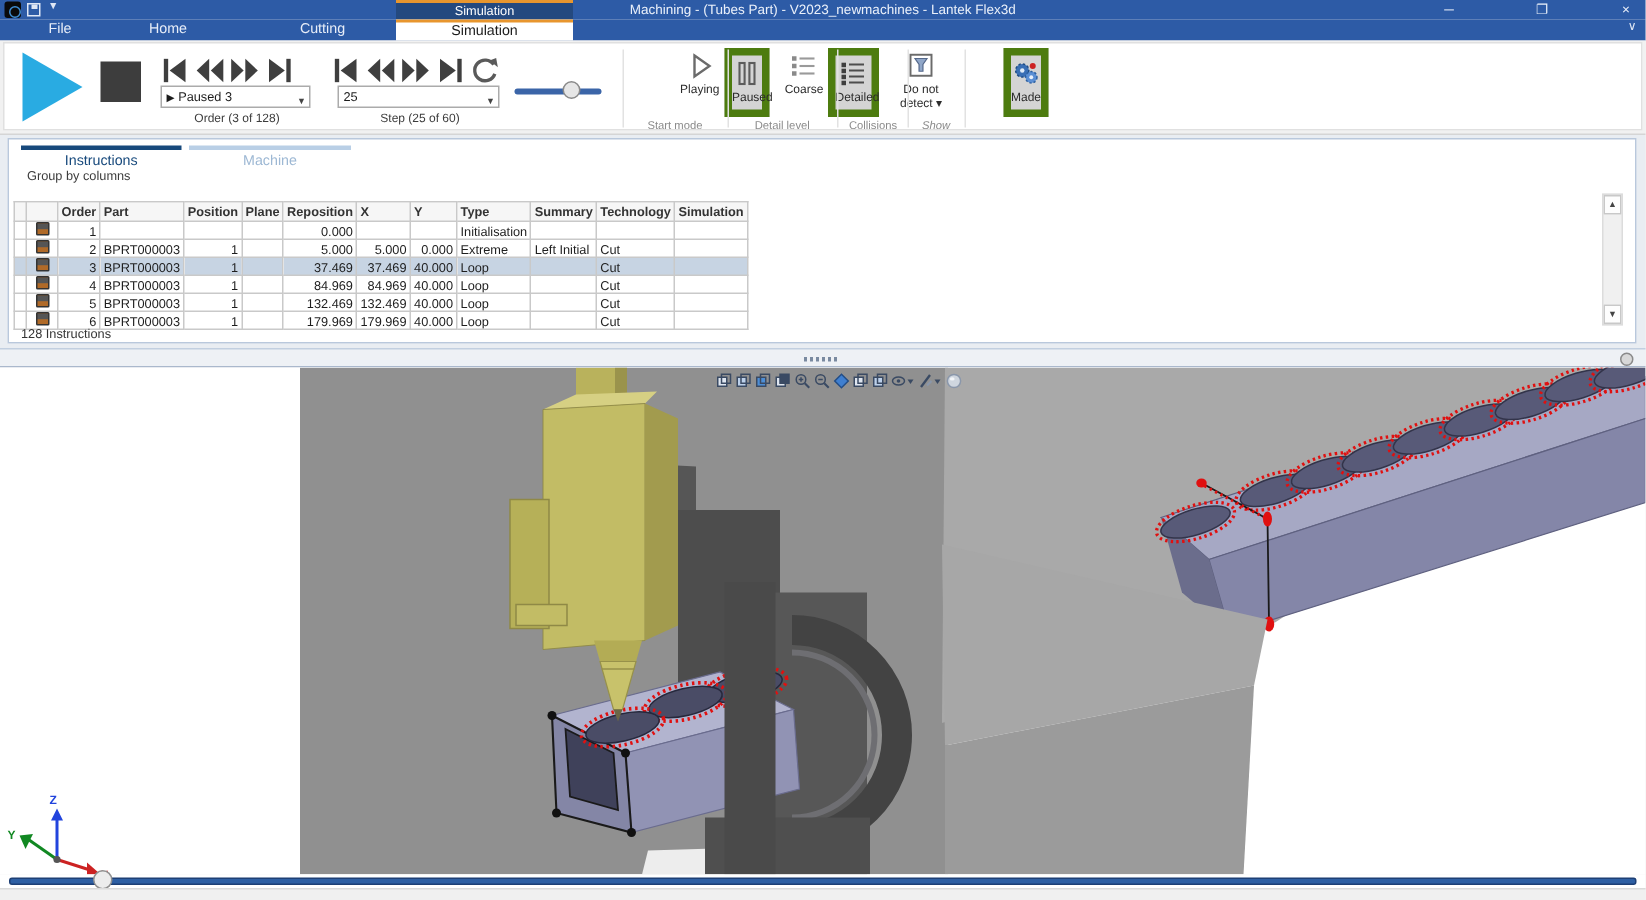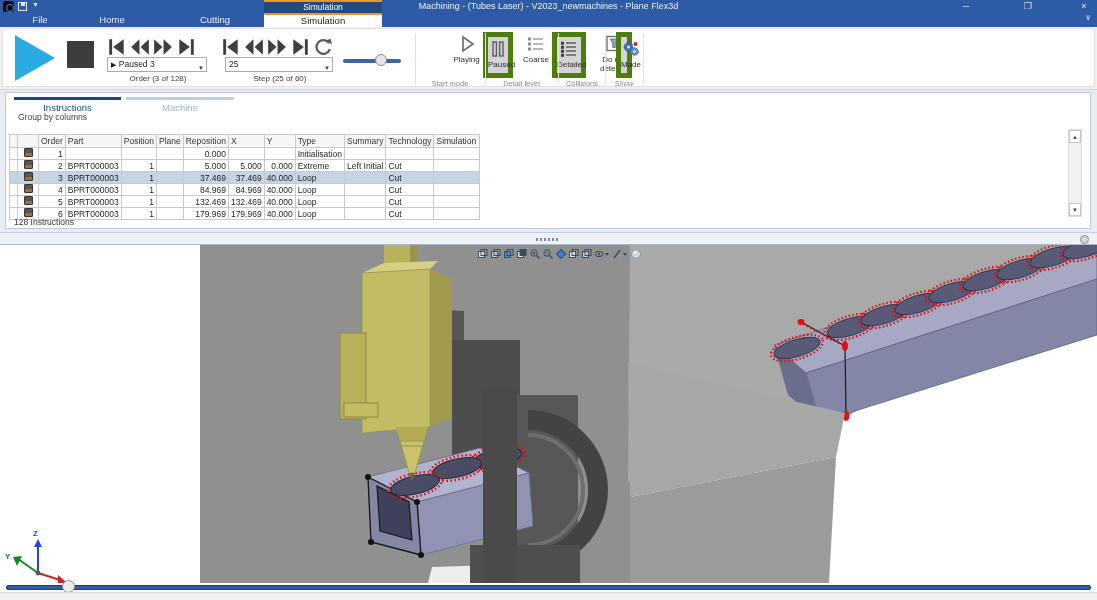--- a/index.html
+++ b/index.html
@@ -47,21 +47,21 @@
   .group-caption{position:absolute; top:50px; font-size:7.5px; color:#8a8a8a; text-align:center;}
   
   #panel-area{position:absolute; left:0; top:90px; width:1097px; height:142px; background:#e9edf2;}
   #panel{position:absolute; left:5px; top:2px; width:1086px; height:137px; background:#fff; border:1px solid #b9c8dc;}
   .ptab-bar{position:absolute; top:4px; height:3px;}
   .ptab-lbl{position:absolute; top:9px; font-size:9.5px; text-align:center;}
   #groupby{position:absolute; left:12px; top:19px; font-size:8.5px; color:#3c3c3c;}
   #tablewrap{position:absolute; left:3px; top:41px;}
   table{border-collapse:collapse; table-layout:fixed;}
   th,td{border:1px solid #c9c9c9; font-size:8.5px; height:12px; padding:0 2px; overflow:hidden; white-space:nowrap; color:#1e1e1e;}
-  th{background:#f6f6f6; font-weight:normal; text-align:left; height:13px; color:#333;}
+  th{background:#f6f6f6; font-weight:bold; text-align:left; height:13px; color:#333;}
   tr.selected td{background:var(--selection);}
   .row-icon{display:inline-block; width:9px; height:9px; background:linear-gradient(#555 0 55%, #b06a28 55% 100%); border:1px solid #333; border-radius:1px;}
   #table-footer{position:absolute; left:8px; top:124px; font-size:8.5px; color:#333;}
   
   #tbl-scroll{position:absolute; right:8px; top:36px; width:14px; height:88px; background:#f0f0f0; border:1px solid #dcdcdc;}
   .sbtn{position:absolute; left:0; width:12px; height:13px; background:#fdfdfd; border:1px solid #c8c8c8; font-size:6px; color:#444; text-align:center; line-height:12px;}
   
   #splitter{position:absolute; left:0; top:232px; width:1097px; height:13px; background:#eef1f5; border-top:1px solid #c2cfe0; border-bottom:1px solid #aab8cc;}
   #splitter .grip{position:absolute; left:536px; top:5px; width:22px; height:3px;
     background:repeating-linear-gradient(90deg,#7a8aa0 0 2px,transparent 2px 4px);}
@@ -76,21 +76,21 @@
   #timeline .thumb{position:absolute; left:62px; top:-3px; width:13px; height:13px; background:#ececec; border:1px solid #909090; border-radius:50%;}
   #statusbar{position:absolute; left:0; top:592px; width:1097px; height:8px; background:#f0f0f0; border-top:1px solid #dadada;}
 </style>
 </head>
 <body>
 
 <div id="titlebar">
   <div id="app-logo"></div>
   <div id="qat-save"></div>
   <div id="qat-caret">▼</div>
-  <div id="title-text">Machining -  (Tubes Laser) - V2023_newmachines - Plane Flex3d</div>
+  <div id="title-text">Machining -  (Tubes Part) - V2023_newmachines - Lantek Flex3d</div>
   <div id="ctx-tab">Simulation</div>
   <div class="winbtn" style="left:953px;">─</div>
   <div class="winbtn" style="left:1015px;">❐</div>
   <div class="winbtn" style="left:1071px;">×</div>
 </div>
 
 <div id="menurow">
   <div class="menu-item" style="left:22px; width:36px;">File</div>
   <div class="menu-item" style="left:92px; width:40px;">Home</div>
   <div class="menu-item" style="left:180px; width:70px;">Cutting</div>
@@ -218,21 +218,21 @@
       <svg width="20" height="20" viewBox="0 0 20 20">
         <rect x="3" y="2.5" width="14" height="14" fill="none" stroke="#6b6b6b" stroke-width="1.3"></rect>
         <polygon points="6,5 14,5 11.3,9 11.3,13.5 8.7,13.5 8.7,9" fill="#8fa6c8" stroke="#55688a" stroke-width="0.8"></polygon>
       </svg>
       <div class="lbl"><span>Do not</span><br>
         <span>detect</span> <span>▾</span></div>
     </div>
     <div class="group-caption" style="left:557px; width:44px;">Collisions</div>
     <div class="vsep" style="left:602px;"></div>
 
-    <div class="rbtn selected" style="left:581px; width:16px;">
+    <div class="rbtn selected" style="left:634px; width:30px;">
       <svg width="20" height="20" viewBox="0 0 20 20">
         <circle cx="7.5" cy="8" r="4.4" fill="#3a6fb5" stroke="#1f4c85" stroke-width="1" stroke-dasharray="1.6 1.4"></circle>
         <circle cx="13.5" cy="12.5" r="3.8" fill="#5b8fd4" stroke="#2c5fa0" stroke-width="1" stroke-dasharray="1.5 1.3"></circle>
         <circle cx="7.5" cy="8" r="1.5" fill="#dfeaf7"></circle>
           <circle cx="13.5" cy="12.5" r="1.3" fill="#eaf1fa"></circle>
         <circle cx="14.5" cy="5" r="2" fill="#cc2222"></circle>
       </svg>
       <div class="lbl">Made</div>
     </div>
     <div class="group-caption" style="left:606px; width:30px;font-style:italic;">Show</div>

